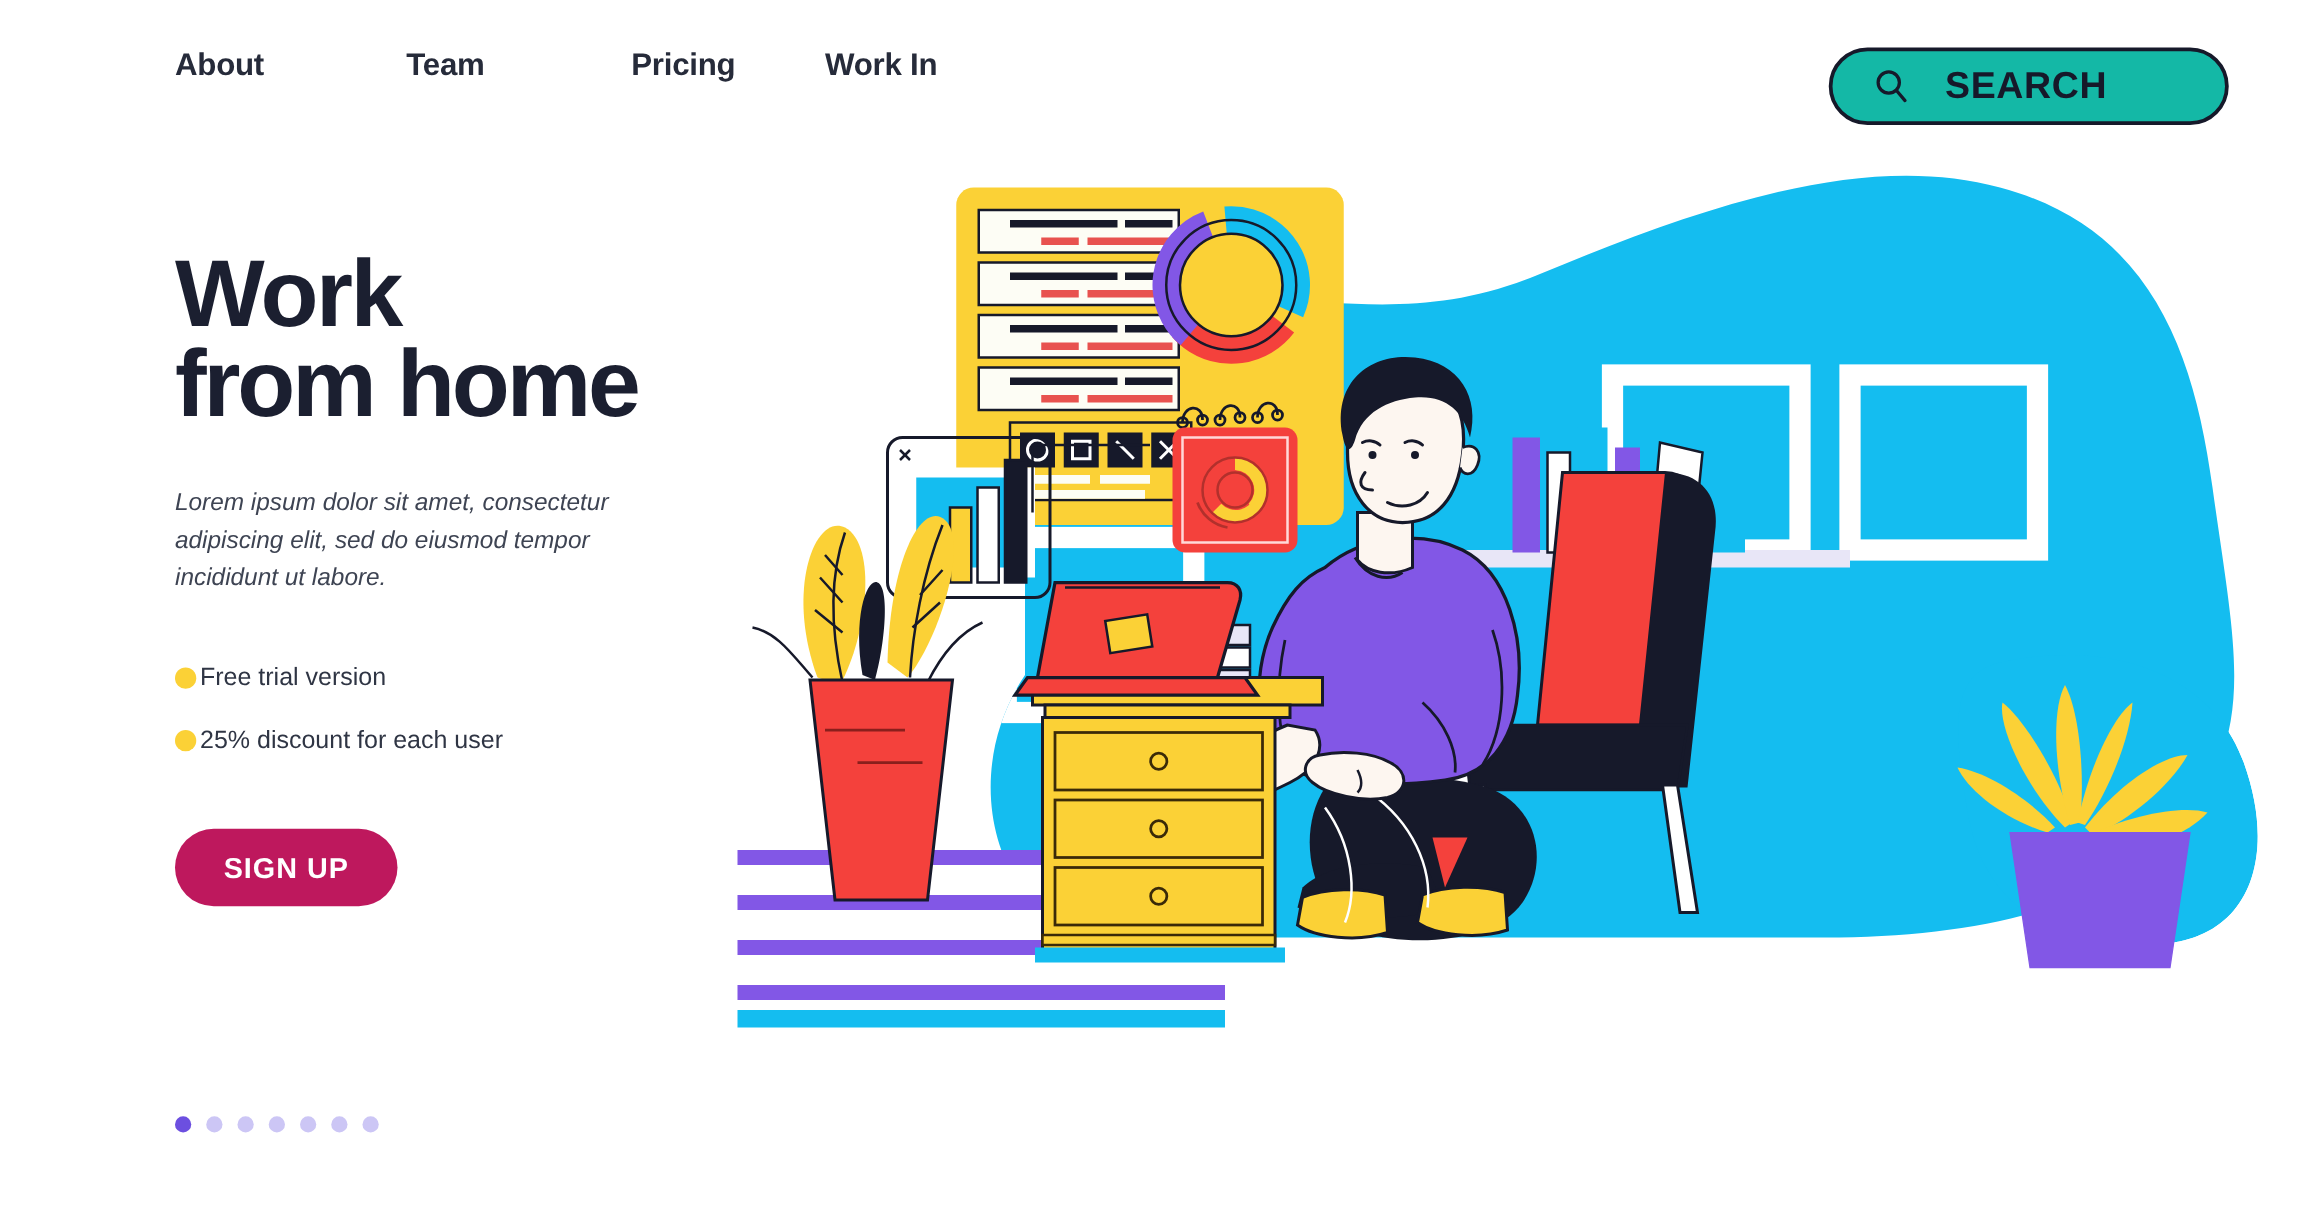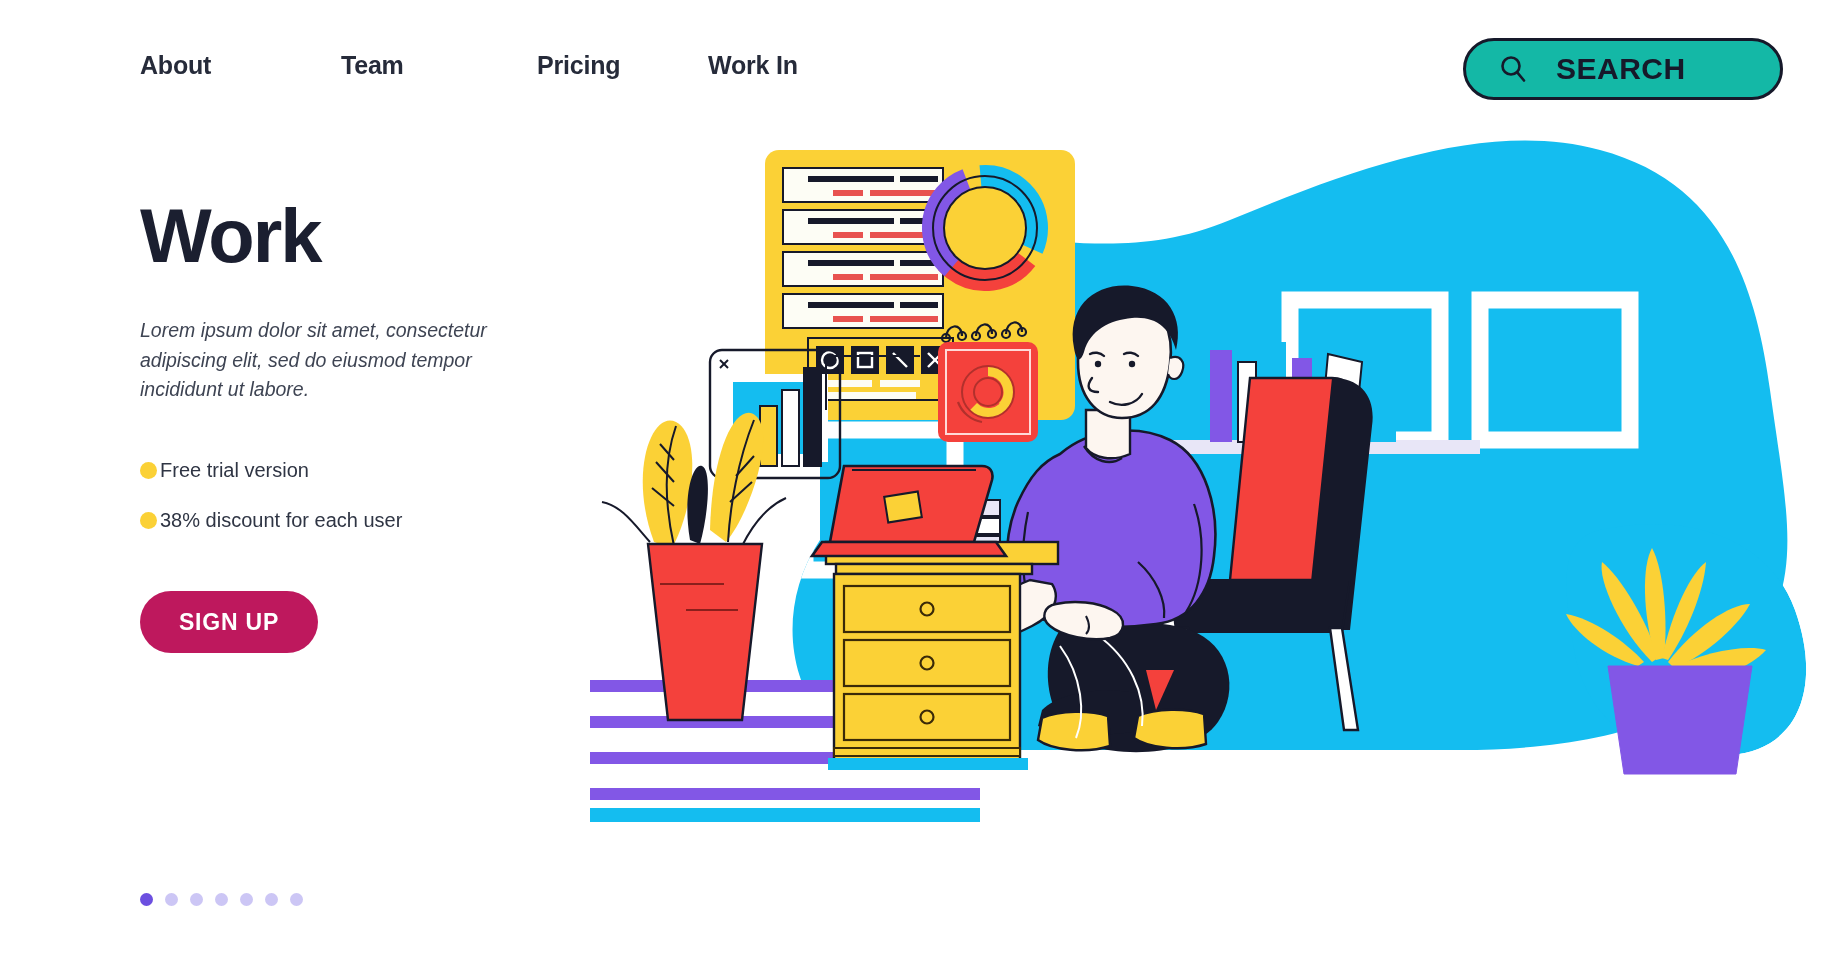--- a/index.html
+++ b/index.html
@@ -9,22 +9,22 @@
     font-family: "Liberation Sans", sans-serif;
     overflow: hidden;
   }
   .page { position: relative; width: 1838px; height: 980px; background: #fff; }
 
   
   .header {
     position: absolute; top: 0; left: 0; width: 1838px; height: 120px;
   }
   .nav {
-    position: absolute; left: 140px; top: 51px;
-    display: flex; align-items: center; gap: 16px;
+    position: absolute; left: 140px; top: 38px;
+    display: flex; align-items: center; gap: 0;
   }
   .nav-item {
     font-size: 25px; font-weight: bold; color: #262b3a;
     letter-spacing: -0.2px; cursor: pointer; white-space: nowrap;
   }
   .nav-item.i0 { width: 185px; }
   .nav-item.i1 { width: 180px; }
   .nav-item.i2 { width: 155px; }
   .nav-item.i3 { width: 140px; }
 
@@ -96,32 +96,33 @@
           <line x1="19.2" y1="18.4" x2="26" y2="26.5" stroke="#16192a" stroke-width="2.6" stroke-linecap="round"></line>
         </svg>
       </span>
       <span class="search-label">SEARCH</span>
     </div>
   </div>
 
   <div class="hero-left">
     <h1 class="hero-title">
       <span class="l1">Work</span><br>
+      <span class="l2">from home</span>
     </h1>
 
     <p class="hero-sub">Lorem ipsum dolor sit amet, consectetur adipiscing elit, sed do eiusmod tempor incididunt ut labore.</p>
 
     <div class="feature-list">
       <div class="feature">
         <span class="dot-bullet"></span>
         <span class="feature-text">Free trial version</span>
       </div>
       <div class="feature">
         <span class="dot-bullet"></span>
-        <span class="feature-text">38% discount for each user</span>
+        <span class="feature-text">25% discount for each user</span>
       </div>
     </div>
 
     <button class="cta">SIGN UP</button>
   </div>
 
   <div class="dots">
     <span class="cdot active"></span>
     <span class="cdot"></span>
     <span class="cdot"></span>

